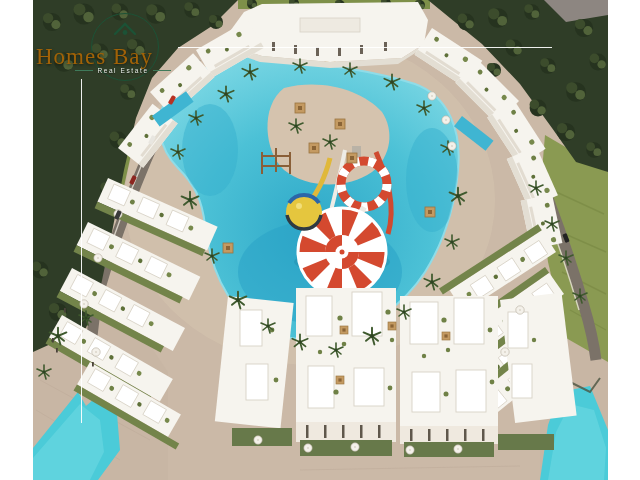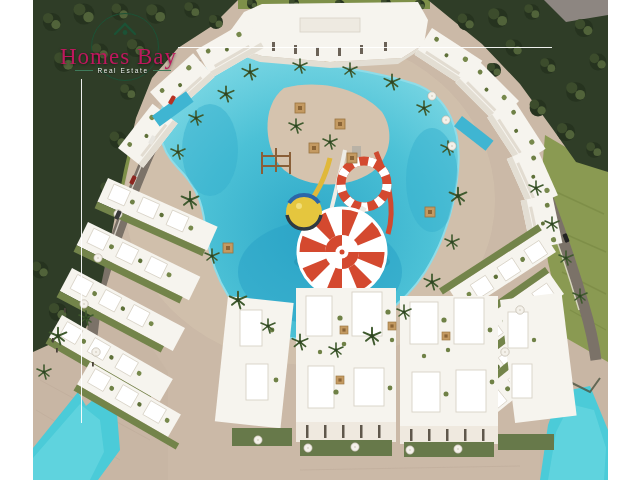--- a/index.html
+++ b/index.html
@@ -3,22 +3,22 @@
 <meta charset="utf-8">
 <style>
   html,body{margin:0;padding:0;background:#ffffff;}
   .stage{position:relative;width:640px;height:480px;background:#ffffff;overflow:hidden;
          font-family:"Liberation Sans", sans-serif;}
   .scene-svg{position:absolute;left:0;top:0;}
   
   .logo-circle{position:absolute;left:91px;top:13px;width:68px;height:68px;border-radius:50%;
                border:1.6px solid #1c5236;box-sizing:border-box;}
   .logo-house{position:absolute;left:112px;top:20px;width:26px;height:22px;}
-  .brand{position:absolute;left:60px;top:44px;font-family:"Liberation Serif","DejaVu Serif",serif;
-         font-size:23px;font-weight:400;color:#be185d;letter-spacing:1px;
+  .brand{position:absolute;left:36px;top:44px;font-family:"Liberation Serif","DejaVu Serif",serif;
+         font-size:23px;font-weight:400;color:#a16207;letter-spacing:1px;
          text-shadow:0 1px 3px rgba(0,0,0,.55);white-space:nowrap;}
   .tagline{position:absolute;left:56px;top:67px;width:134px;display:flex;align-items:center;
            justify-content:center;gap:4px;}
   .tagline .tag-text{font-size:6.5px;letter-spacing:1.6px;color:#e9efe9;white-space:nowrap;
            text-shadow:0 1px 1px rgba(0,0,0,.5);}
   .tagline .tag-dash{width:18px;height:1px;background:#3f7a5a;}
   .line-h{position:absolute;left:178px;top:47px;width:374px;height:1px;background:rgba(255,255,255,.92);}
   .line-v{position:absolute;left:81px;top:79px;width:1px;height:344px;background:rgba(255,255,255,.92);}
 </style>
 </head>

